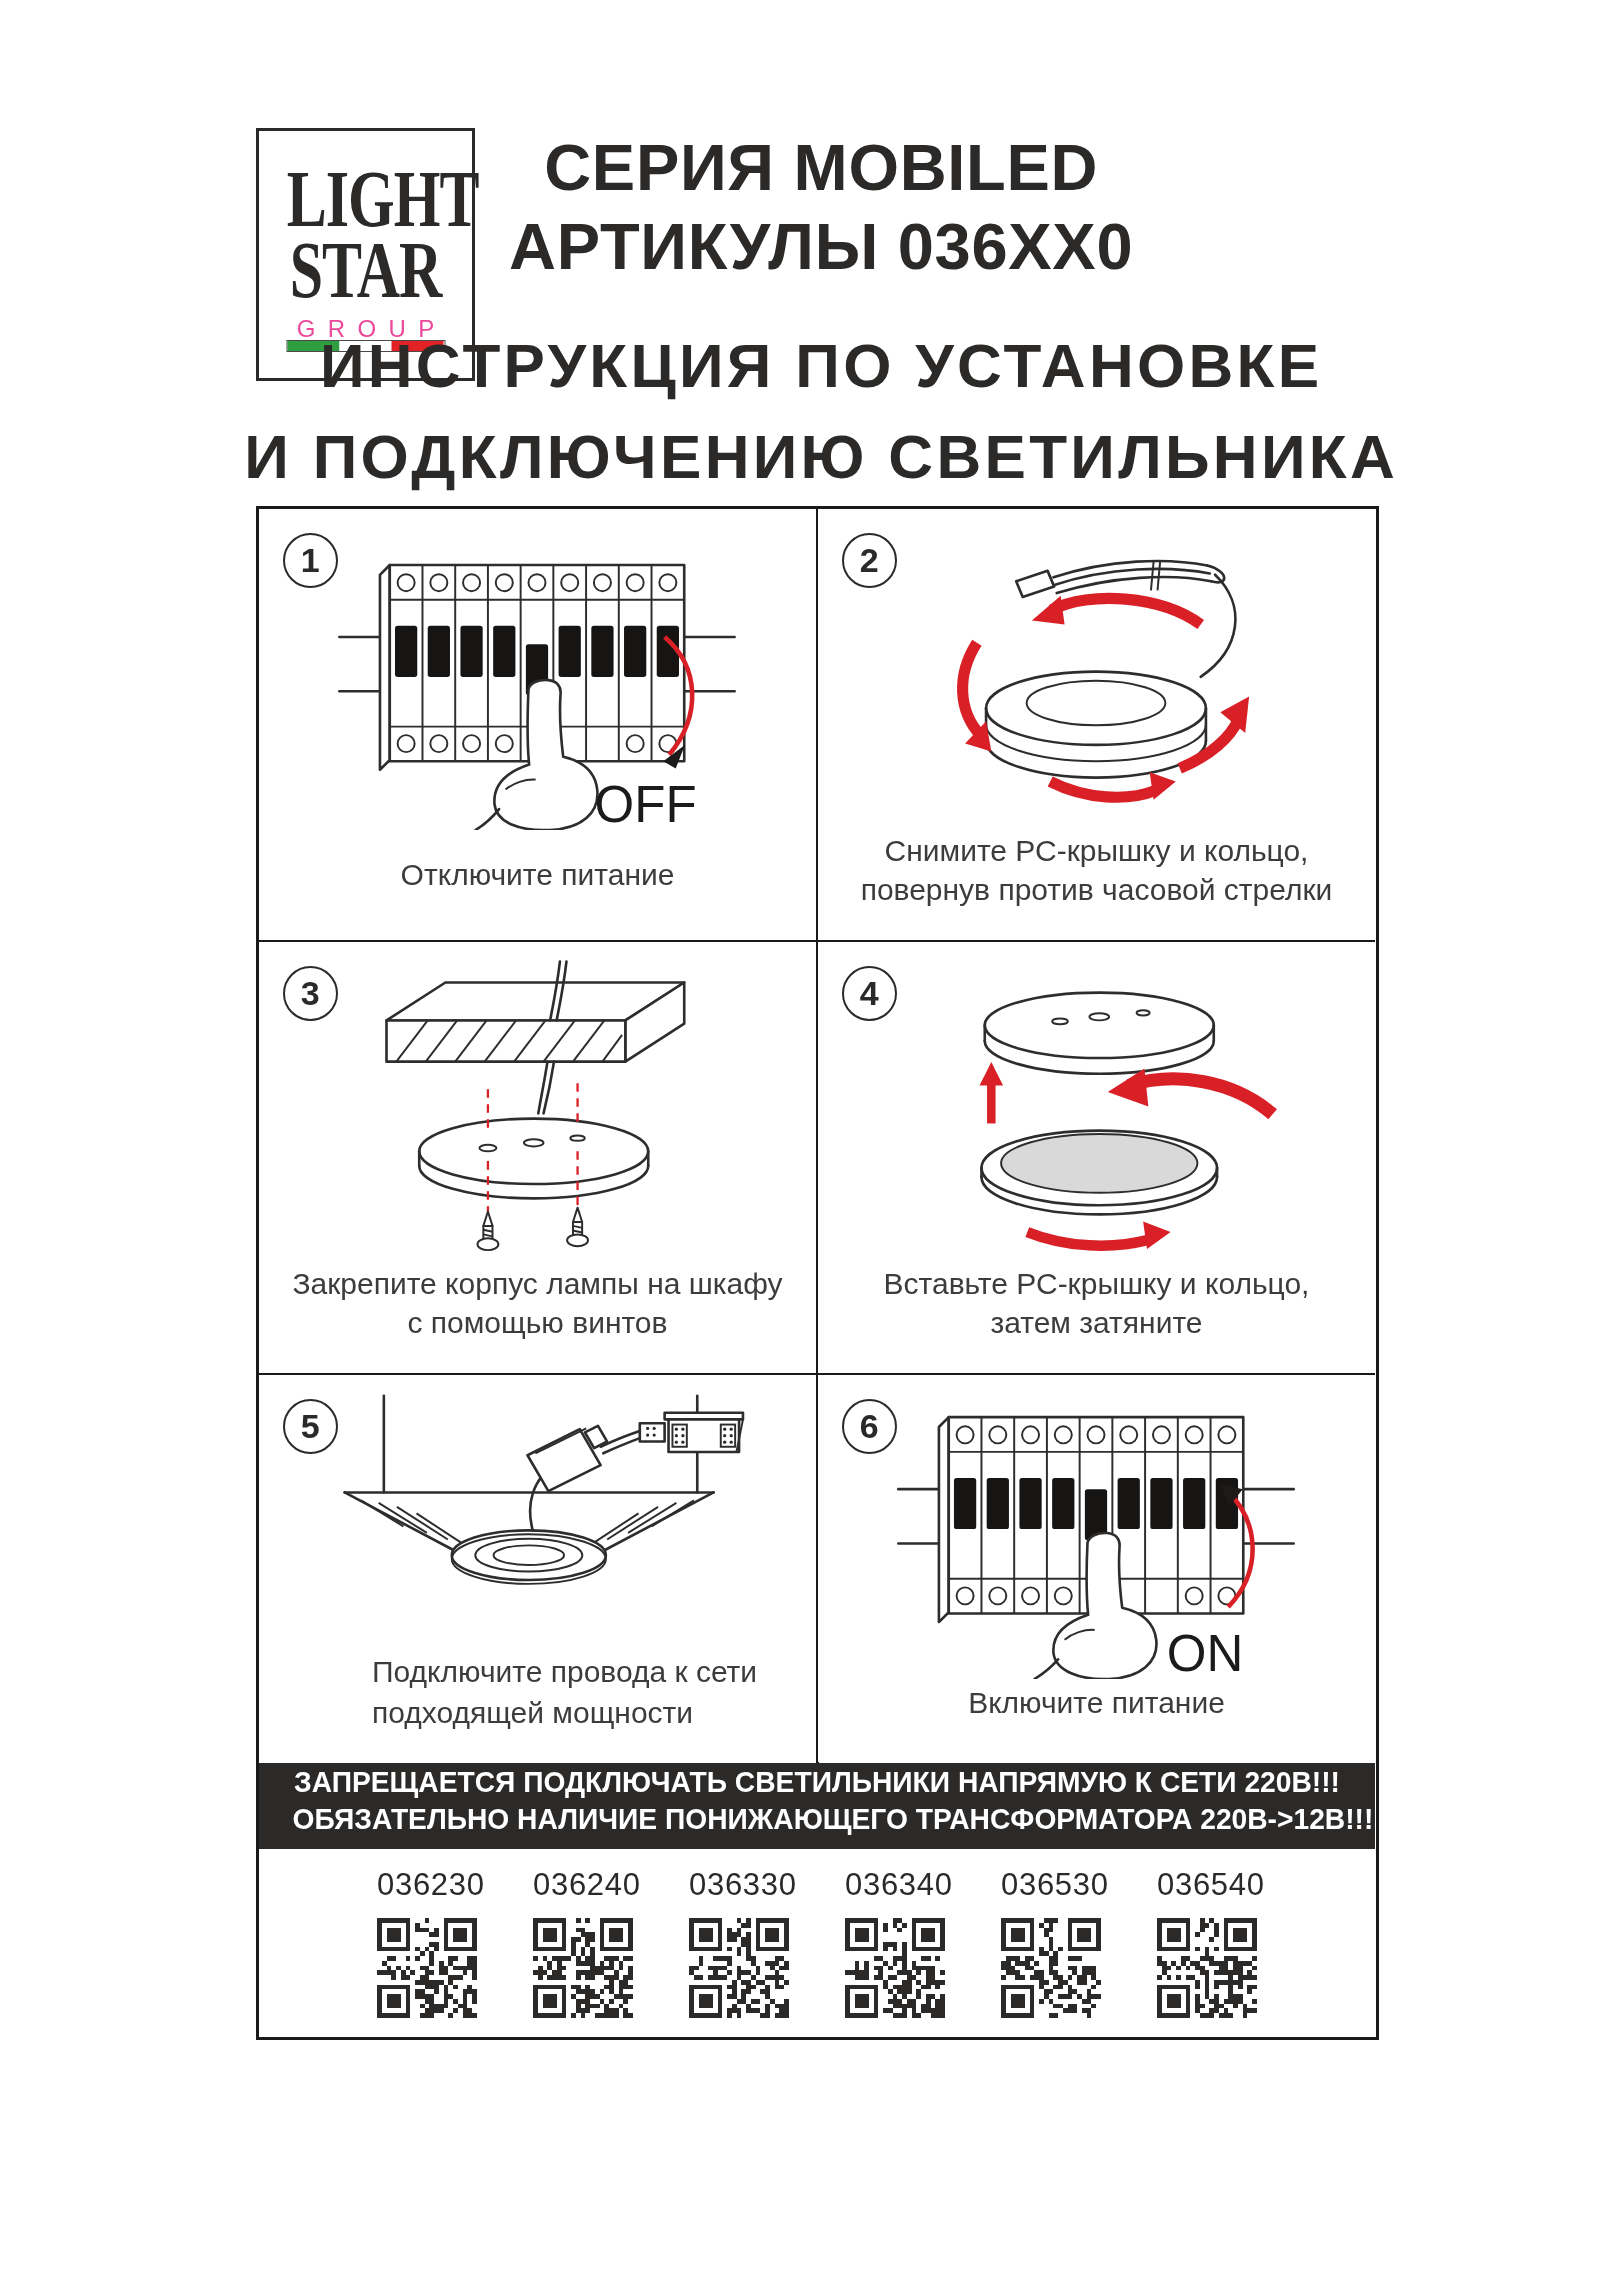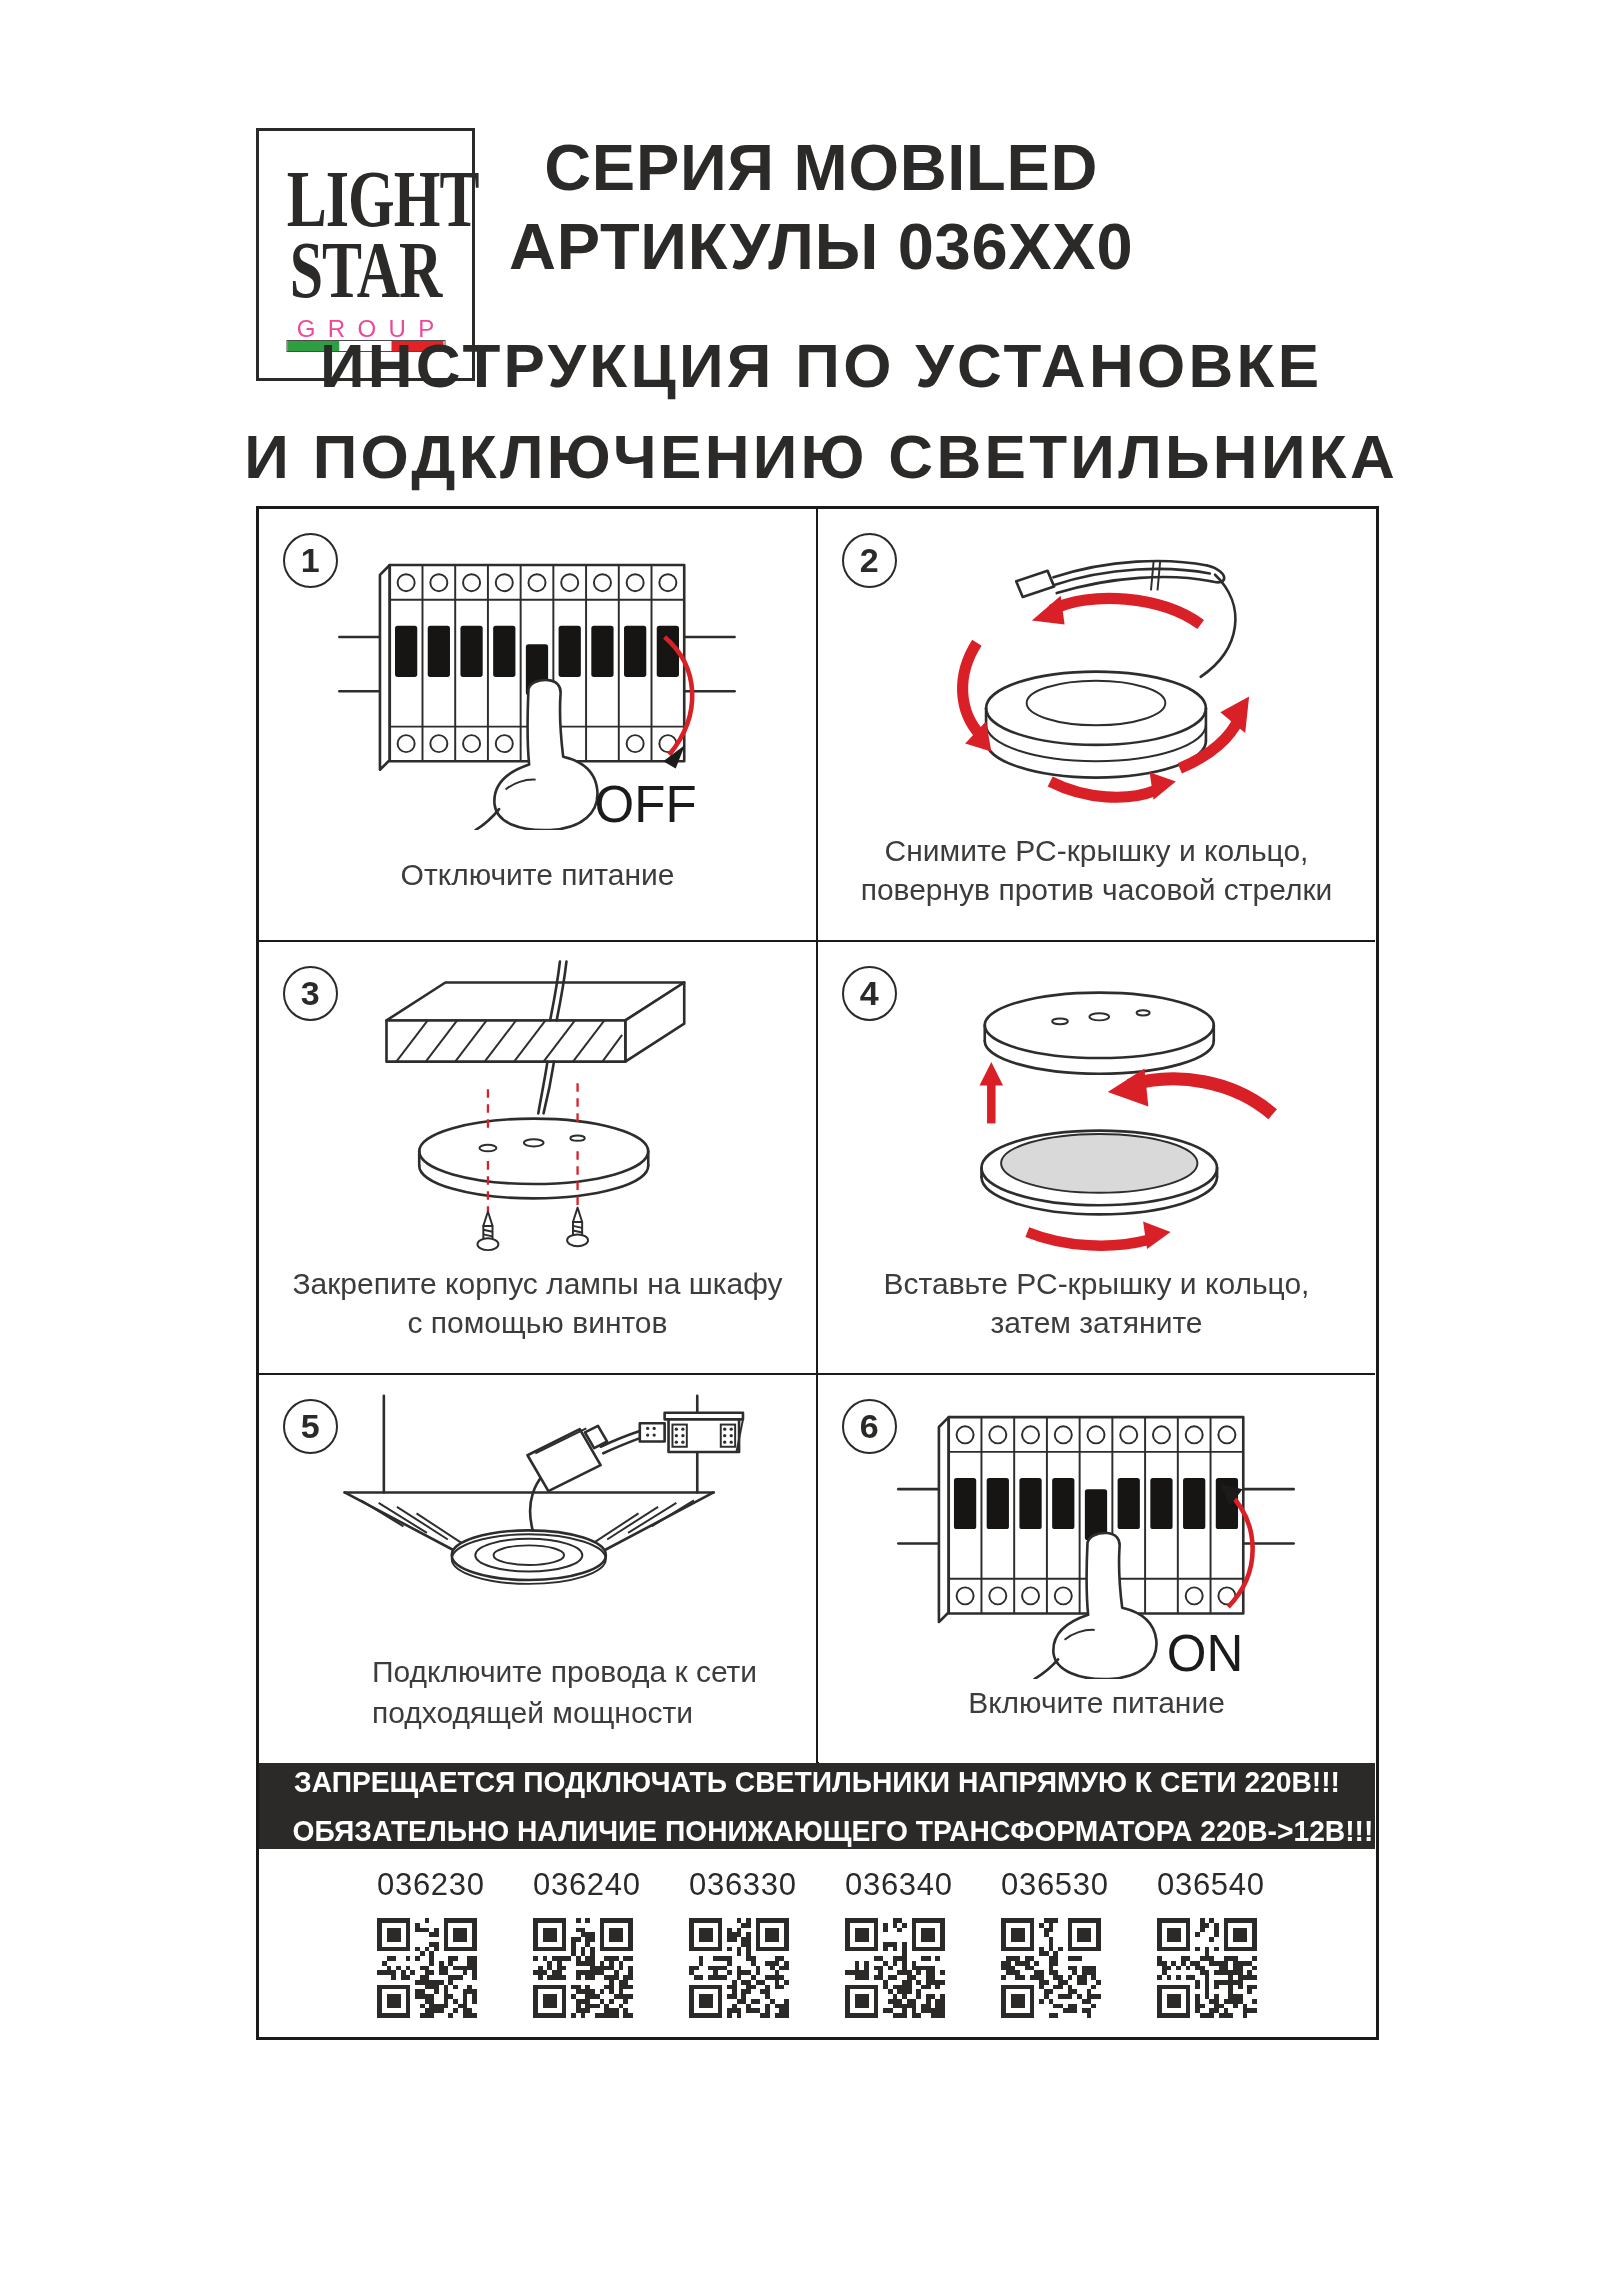--- a/index.html
+++ b/index.html
@@ -38,21 +38,21 @@
   .num-circle{position:absolute;left:23.6px;top:23.6px;width:55px;height:55px;border:2.6px solid #2b2a29;border-radius:50%;box-sizing:border-box;display:flex;align-items:center;justify-content:center;font-size:34px;font-weight:bold;color:#2b2a29;background:#fff;}
 
   .drawing{position:absolute;}
   .caption{position:absolute;left:0;right:0;text-align:center;font-size:30px;line-height:39px;color:#3d3c3b;}
   .p1 .caption{top:346px;}
   .p2 .caption,.p3 .caption,.p4 .caption{top:322px;}
   .p5 .caption{left:113px;right:auto;width:419px;text-align:left;top:243px;line-height:41px;margin-top:33px;}
   .p6 .caption{top:308px;}
 
   
-  .warn{position:absolute;left:0;top:1254px;width:1116px;height:86px;background:#2b2a29;color:#fff;display:flex;flex-direction:column;justify-content:space-between;}
+  .warn{position:absolute;left:0;top:1254px;width:1116px;height:86px;background:#2b2a29;color:#fff;display:flex;flex-direction:column;justify-content:flex-start;}
   .warn-line{font-weight:bold;font-size:30px;line-height:37px;text-align:center;transform:scaleX(.94);transform-origin:50% 50%;white-space:nowrap;}
 
   
   .qr-row{position:absolute;left:0;top:1340px;width:1116px;height:188px;display:flex;justify-content:center;gap:56px;padding-top:18.3px;box-sizing:border-box;background:#fff;}
   .qr-cell{width:100px;text-align:left;}
   .qr-code-label{font-size:31px;color:#2b2a29;letter-spacing:0.7px;margin-bottom:14.4px;}
   .qr-box{width:100px;height:100px;}
 
   
   .footer{position:absolute;left:0;right:0;top:2158px;text-align:center;font-weight:bold;font-size:42px;color:#2b2a29;}

